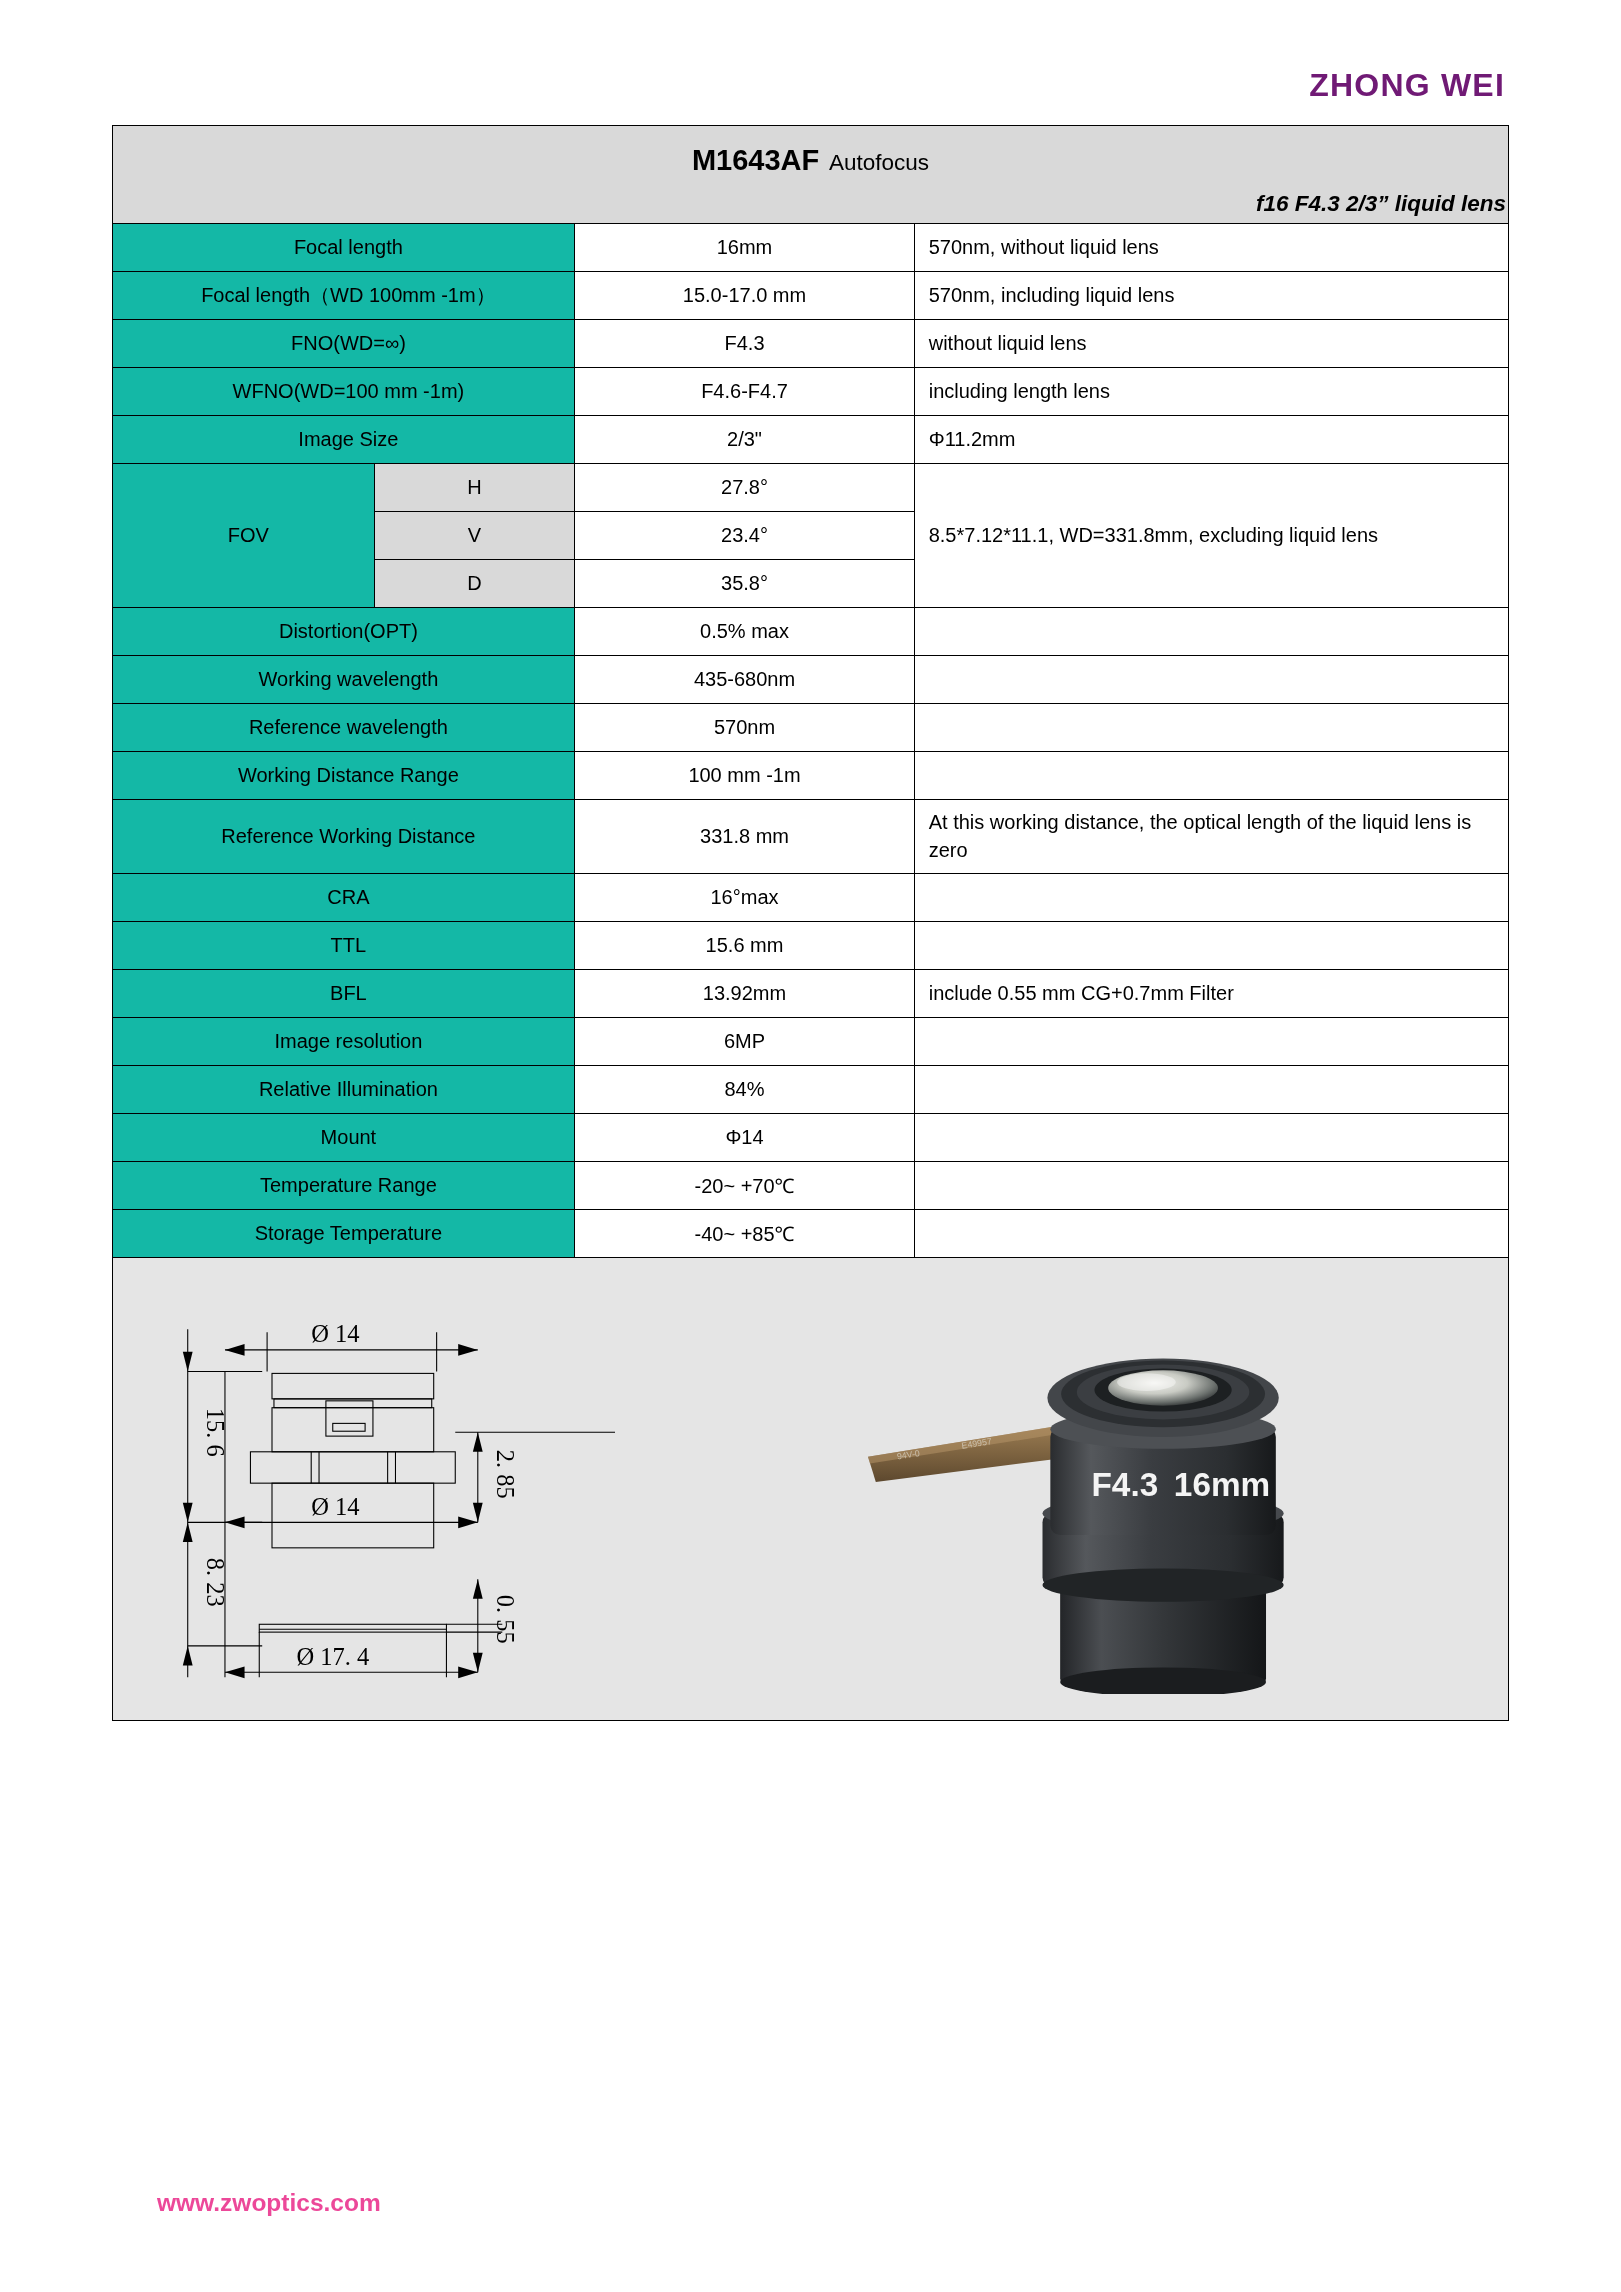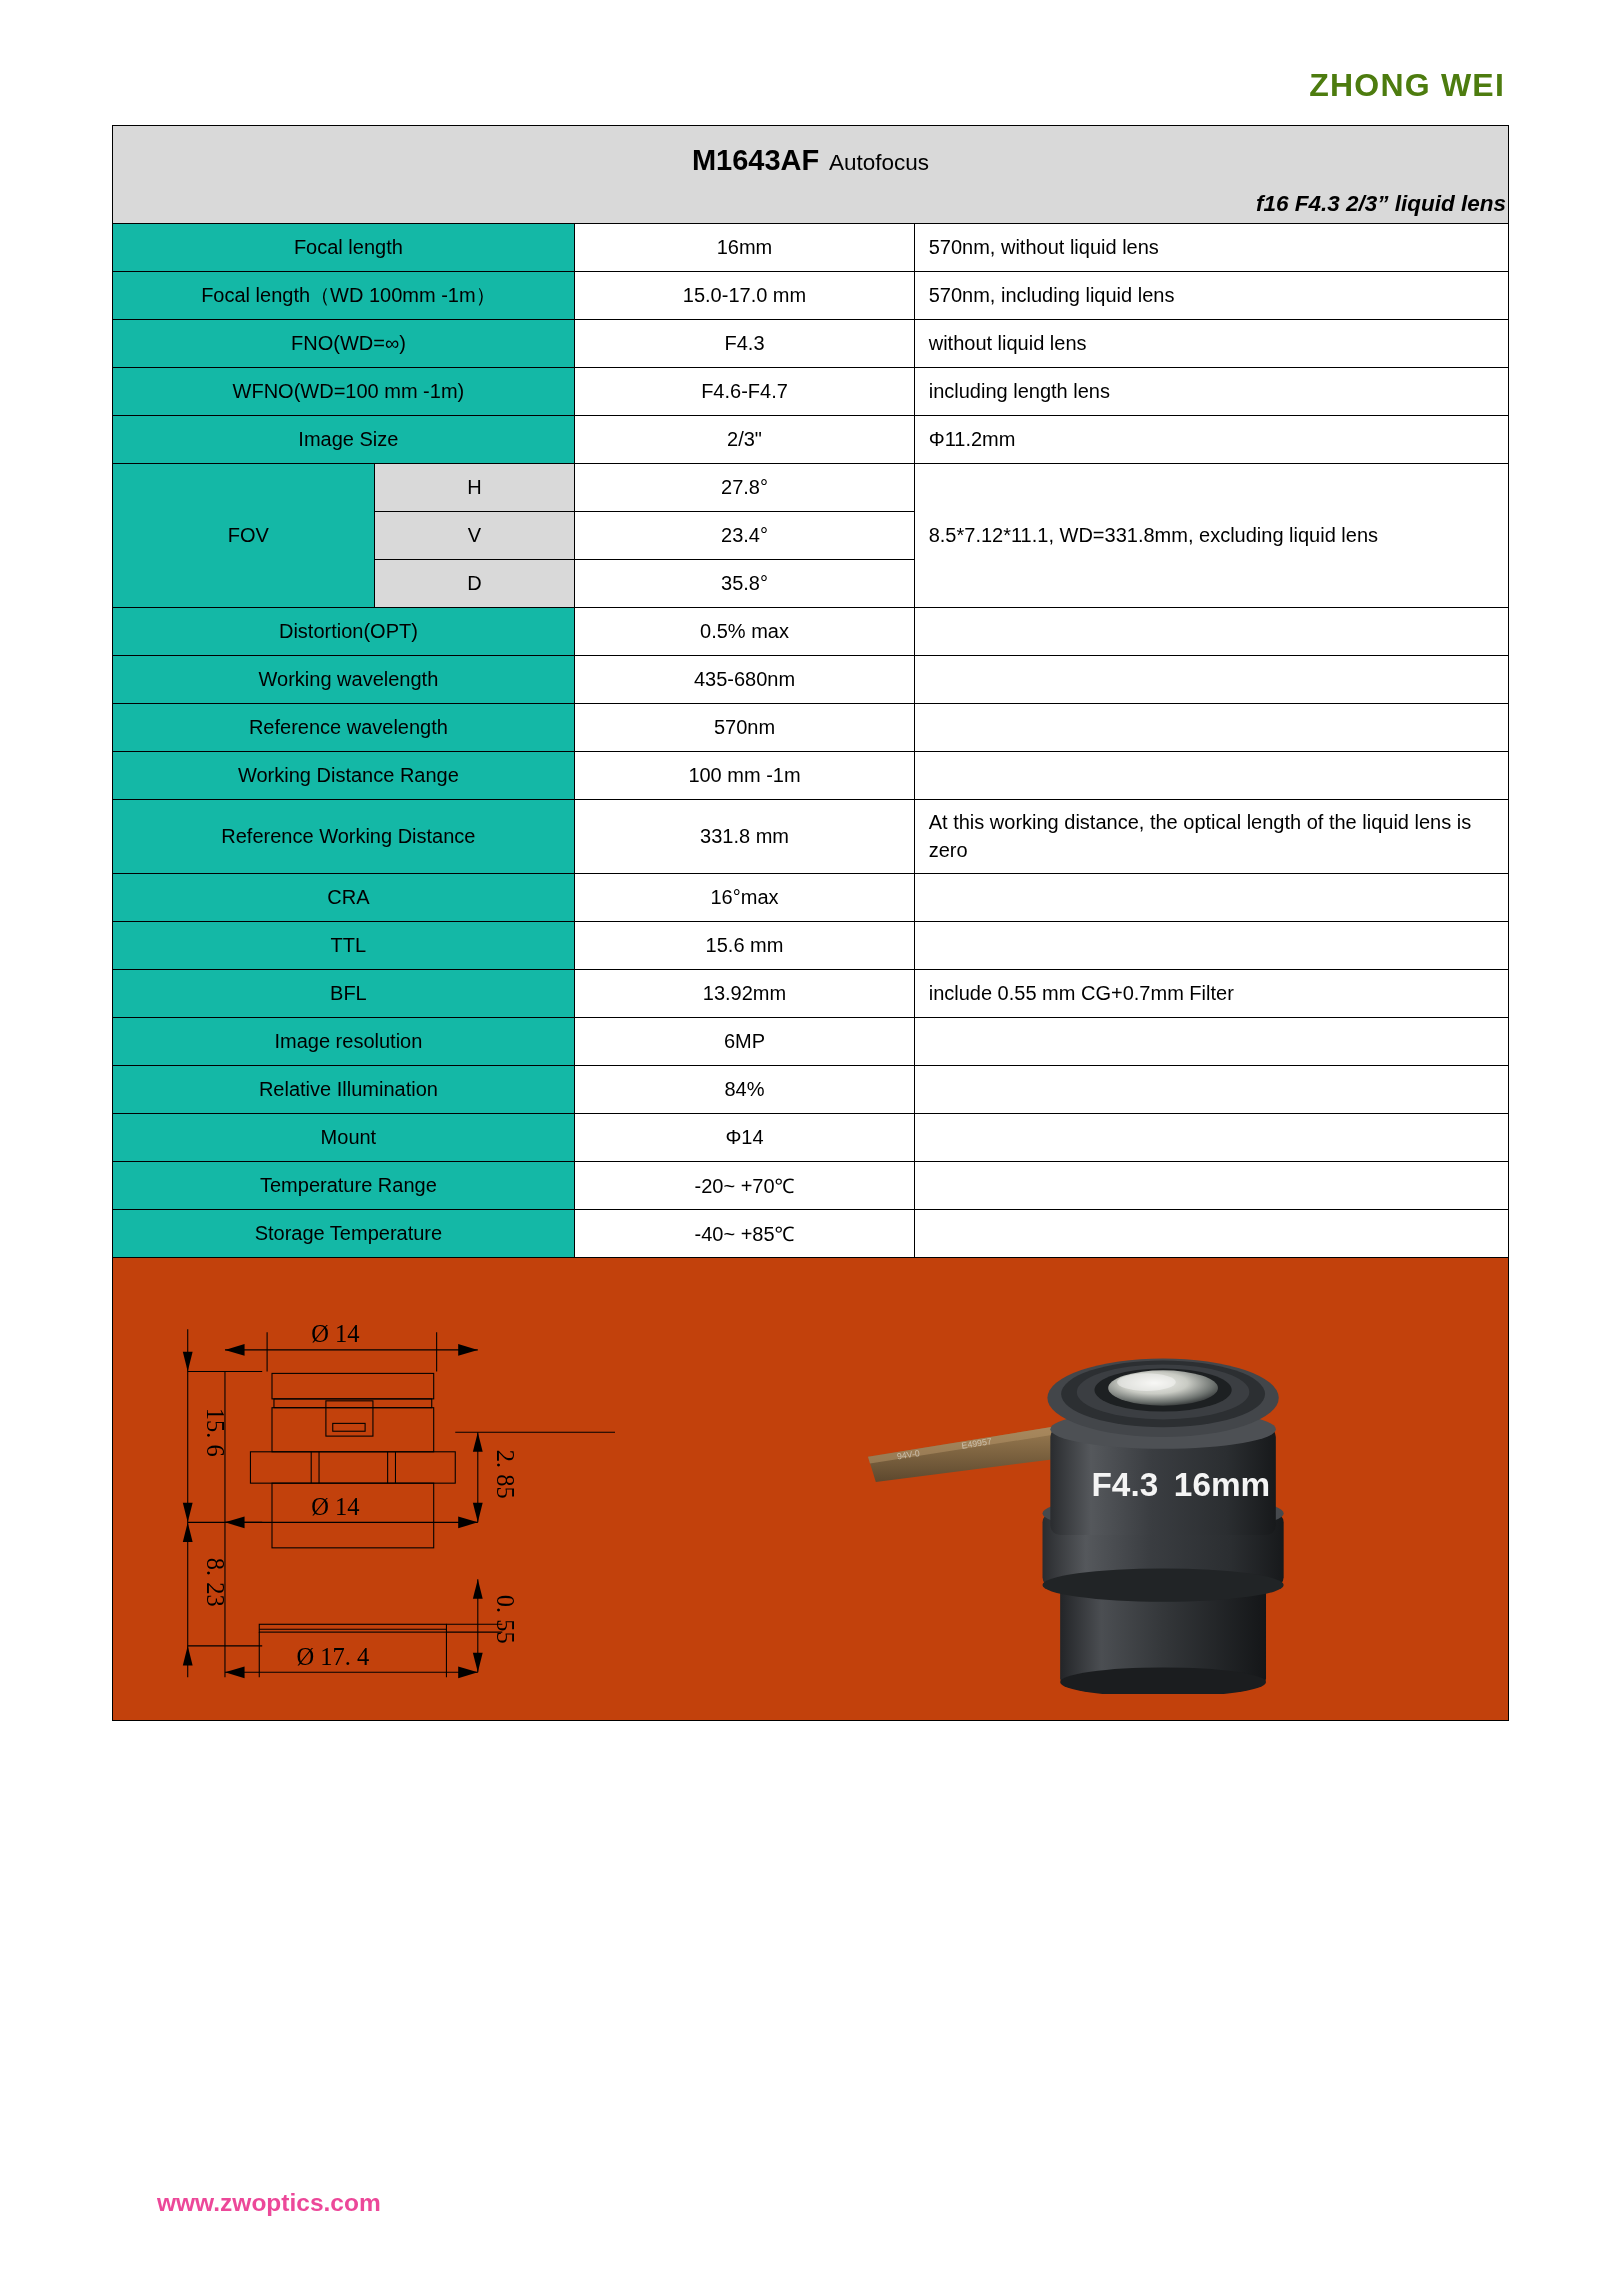--- a/index.html
+++ b/index.html
@@ -17,21 +17,21 @@
   }
 
   
   .brand {
     position: absolute;
     top: 67px;
     right: 116px;
     font-size: 32px;
     font-weight: bold;
     letter-spacing: 1.2px;
-    color: #4d7c0f;
+    color: #701a75;
     font-family: "Liberation Sans", sans-serif;
   }
 
   
   .sheet {
     position: absolute;
     left: 112px;
     top: 125px;
     width: 1396px;
   }
@@ -96,21 +96,21 @@
     background: #ffffff;
     text-align: left;
     padding: 8.8px 13.7px;
     line-height: 1.38;
   }
   .rowh { height: 48px; }
 
   
   .figcell {
     border: 1.3px solid #000000;
-    background: #c2410c;
+    background: #e5e5e5;
     height: 463px;
     padding: 0;
     position: relative;
   }
   .figwrap {
     position: relative;
     width: 100%;
     height: 100%;
   }
   .drawing {

